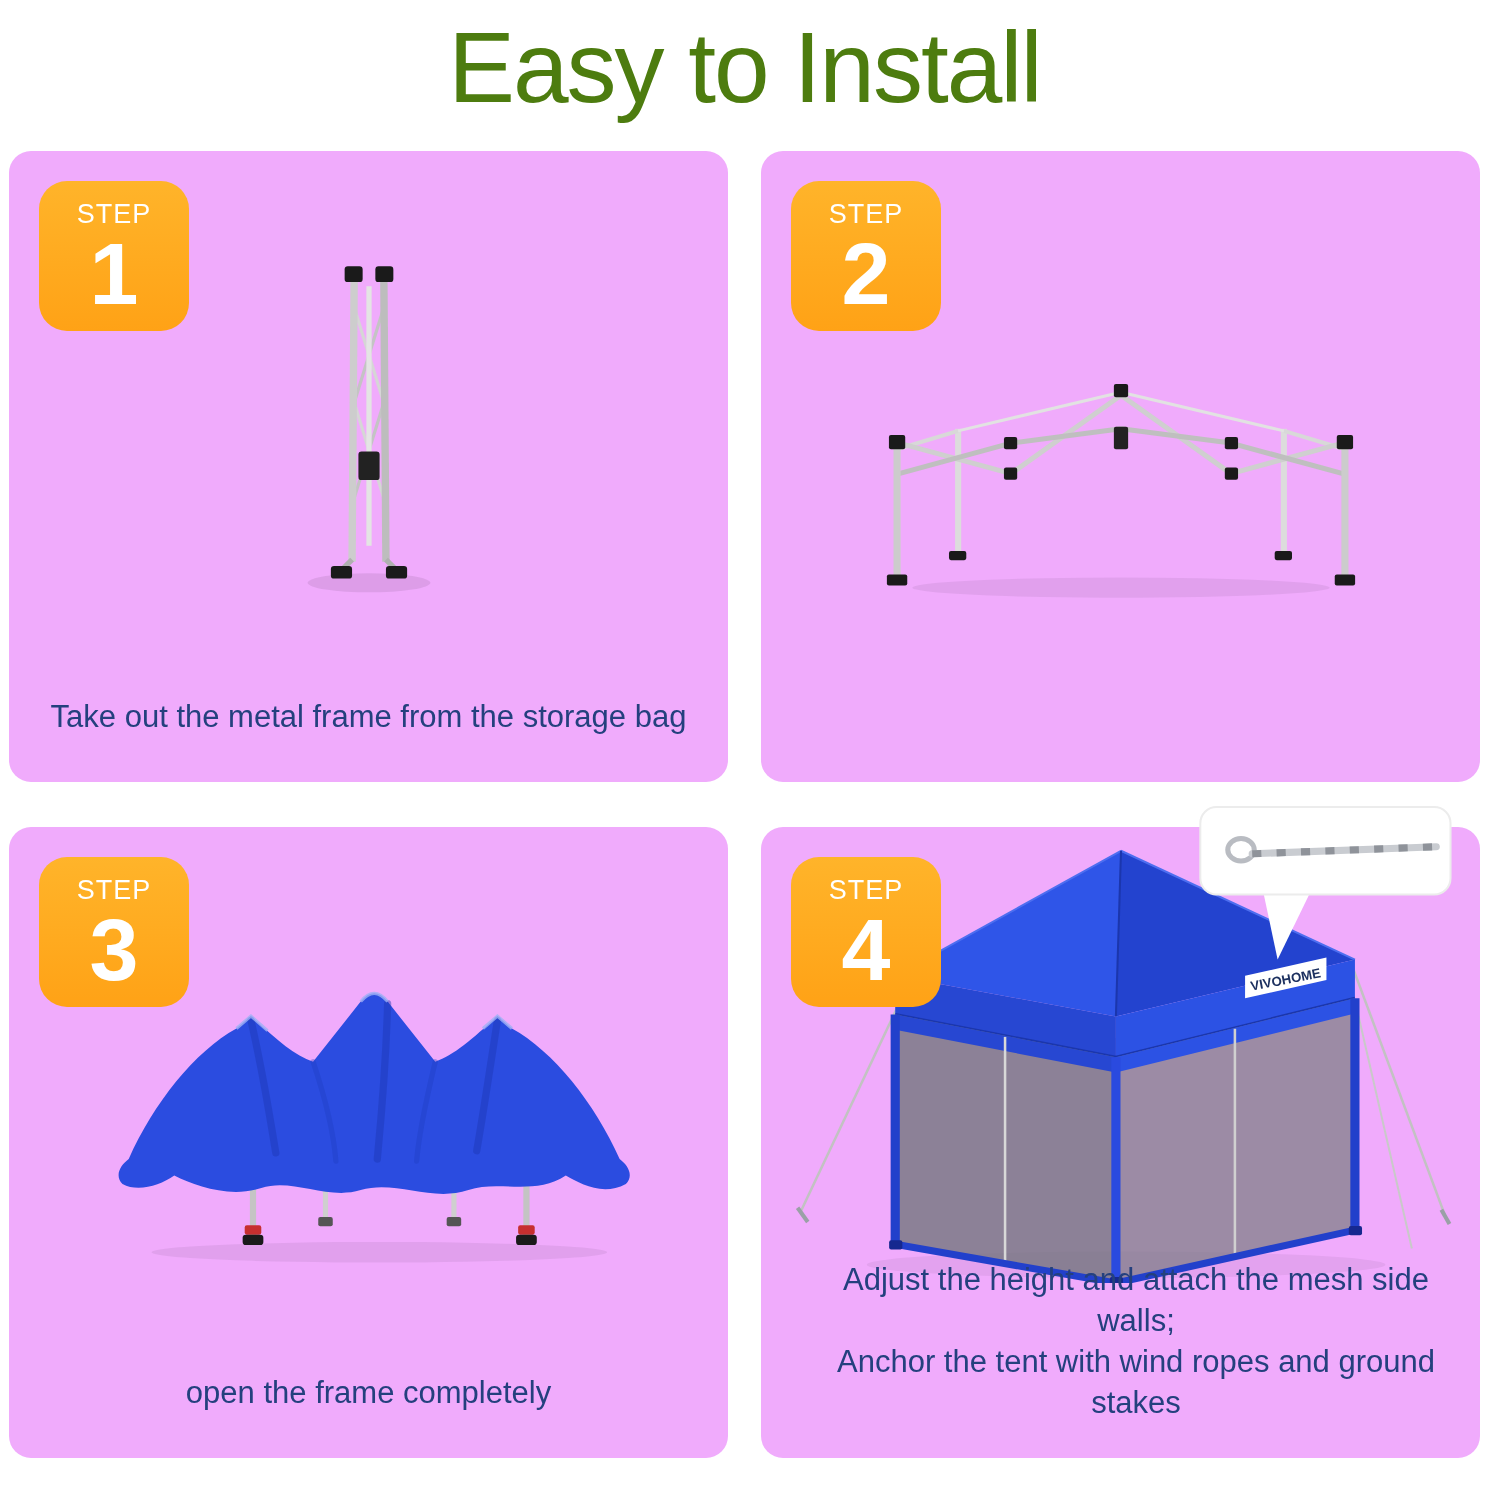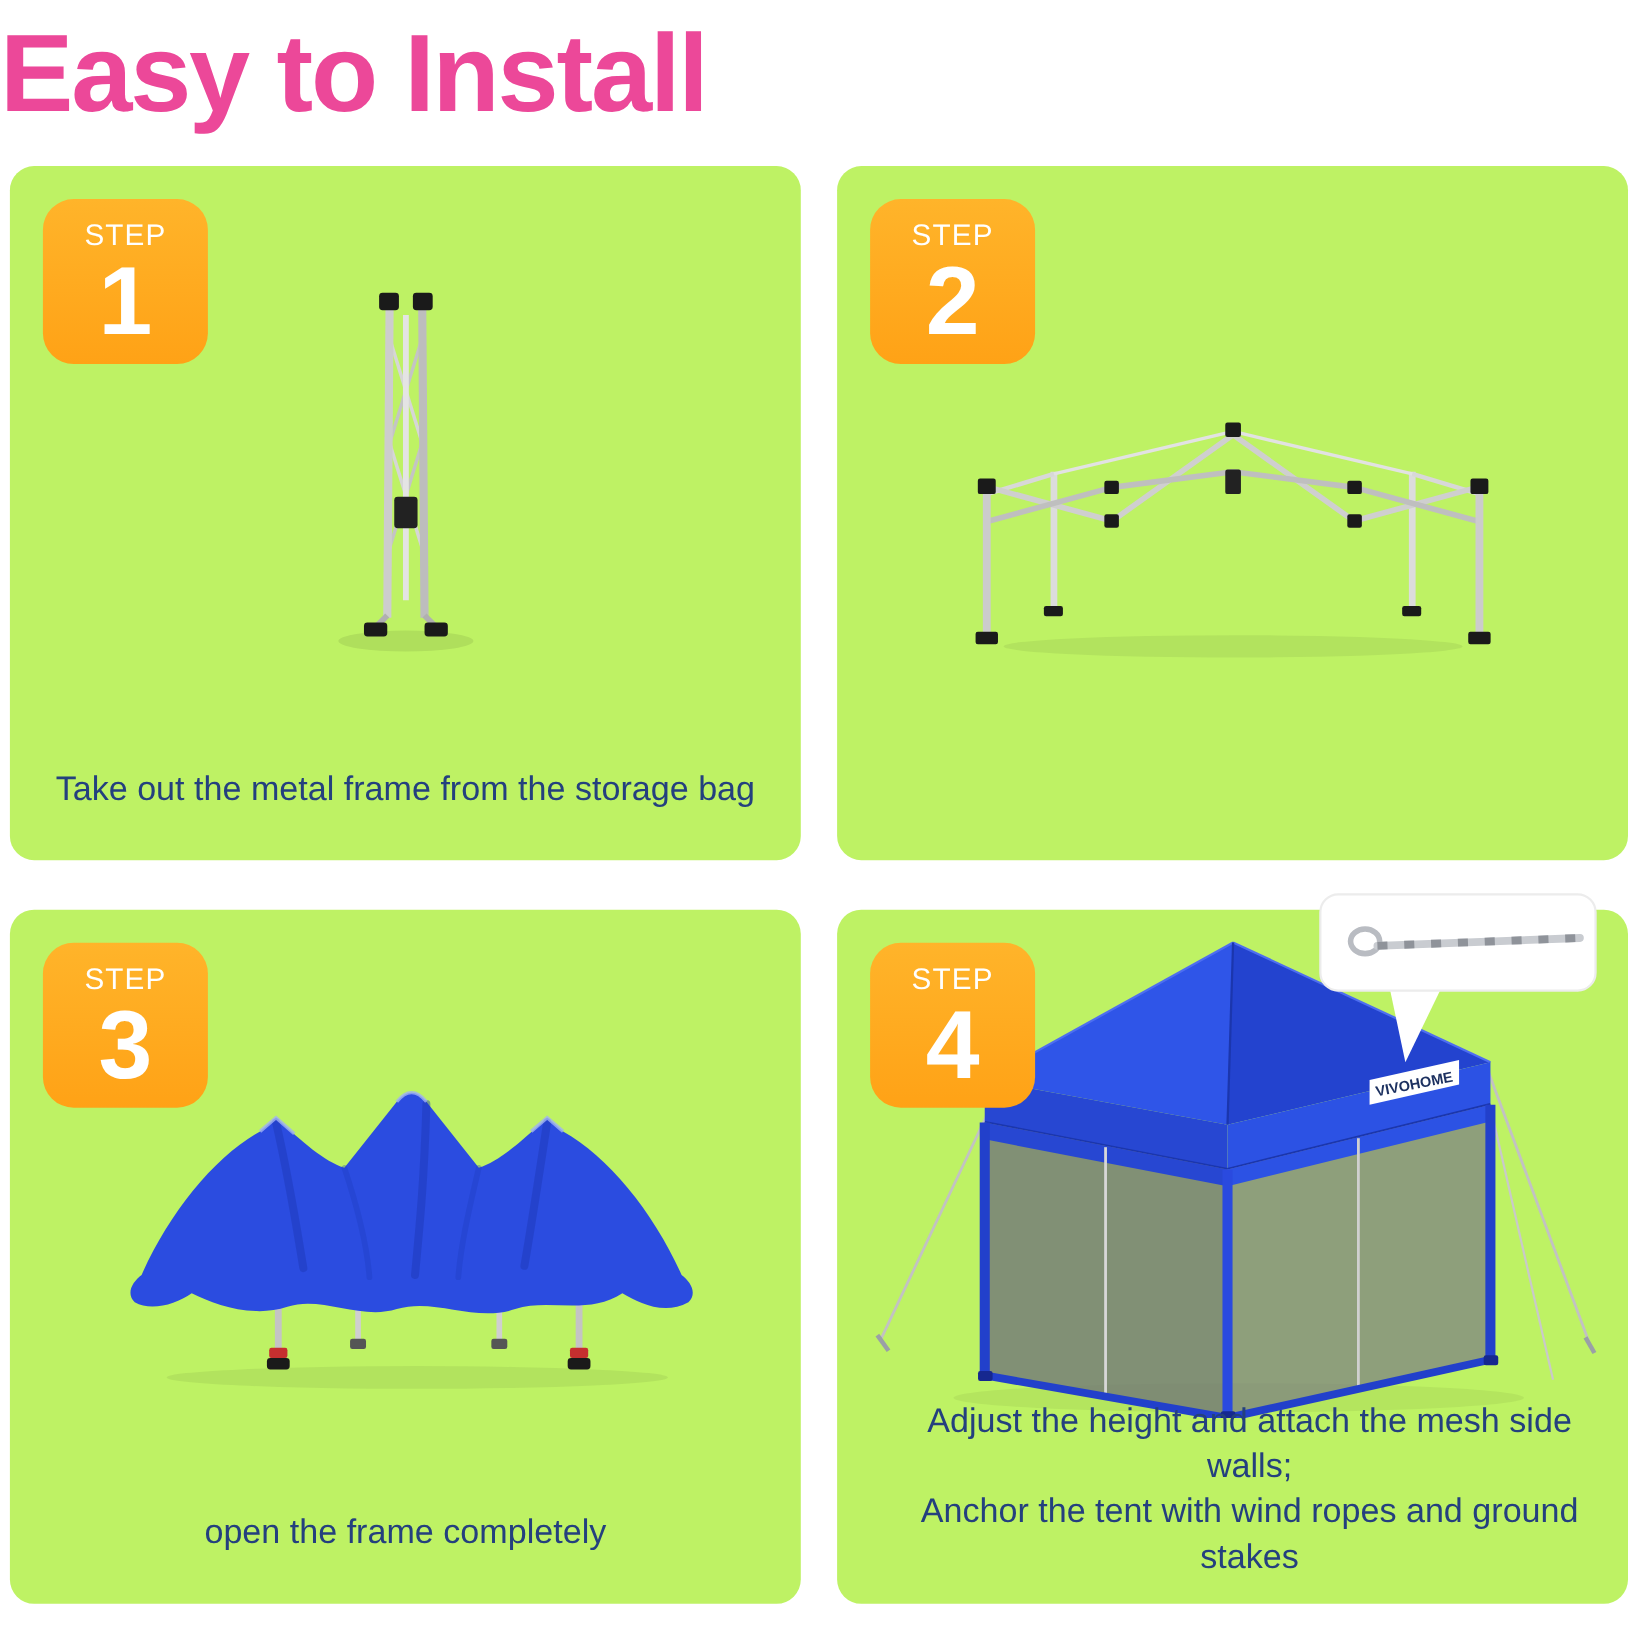--- a/index.html
+++ b/index.html
@@ -4,37 +4,37 @@
 <style>
   * { box-sizing: border-box; margin: 0; padding: 0; }
   html, body {
     width: 1489px;
     background: #ffffff;
     font-family: "Liberation Sans", sans-serif;
   }
   body { height: 1500px; overflow: hidden; }
 
   .page-title {
-    text-align: left;
+    text-align: center;
     font-size: 100px;
-    font-weight: 700;
+    font-weight: 400;
     letter-spacing: -2px;
-    color: #ec4899;
+    color: #4d7c0f;
     margin: 10px 0 26px 0;
   }
 
   .grid {
     display: grid;
     grid-template-columns: 1fr 1fr;
     gap: 45px 33px;
     padding: 0 9px;
   }
 
   .card {
-    background: #bef264;
+    background: #f0abfc;
     border-radius: 22px;
     height: 631px;
     position: relative;
     display: flex;
     flex-direction: column;
     align-items: center;
   }
 
   .badge {
     position: absolute;
@@ -73,21 +73,21 @@
   }
 
   .caption {
     color: #24407e;
     font-size: 31px;
     font-weight: 400;
     line-height: 1.32;
     text-align: center;
     padding: 0 20px 44px 20px;
   }
-  .card-4 .caption { padding-bottom: 22px; margin-left: 31px; }
+  .card-4 .caption { padding-bottom: 34px; margin-left: 31px; }
 </style>
 </head>
 <body>
 
 <h1 class="page-title">Easy to Install</h1>
 
 <div class="grid">
 
   <div class="card card-1">
     <div class="badge">

